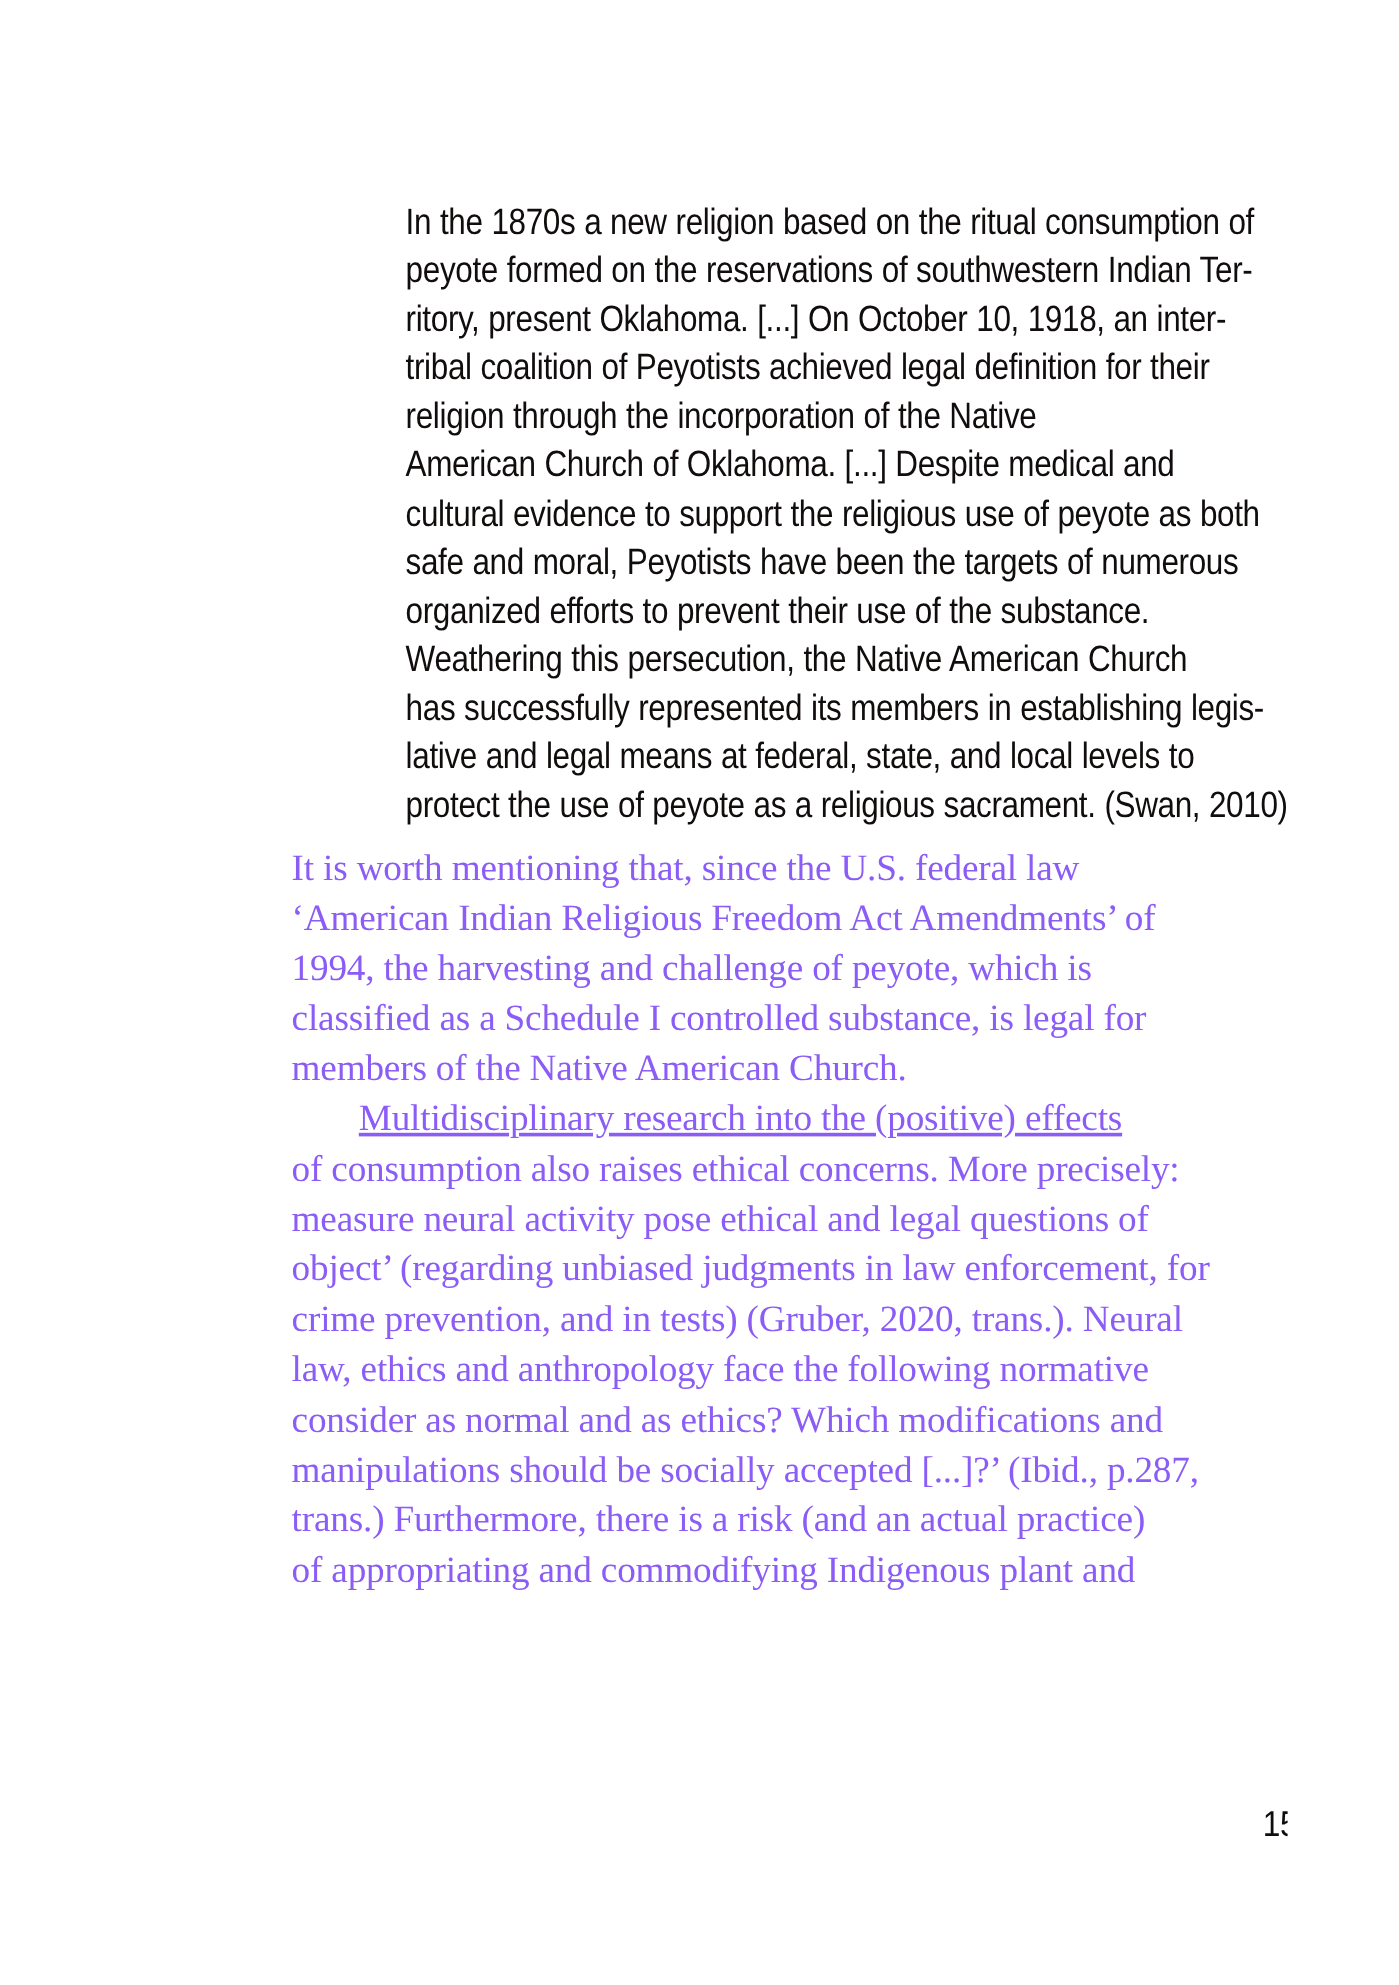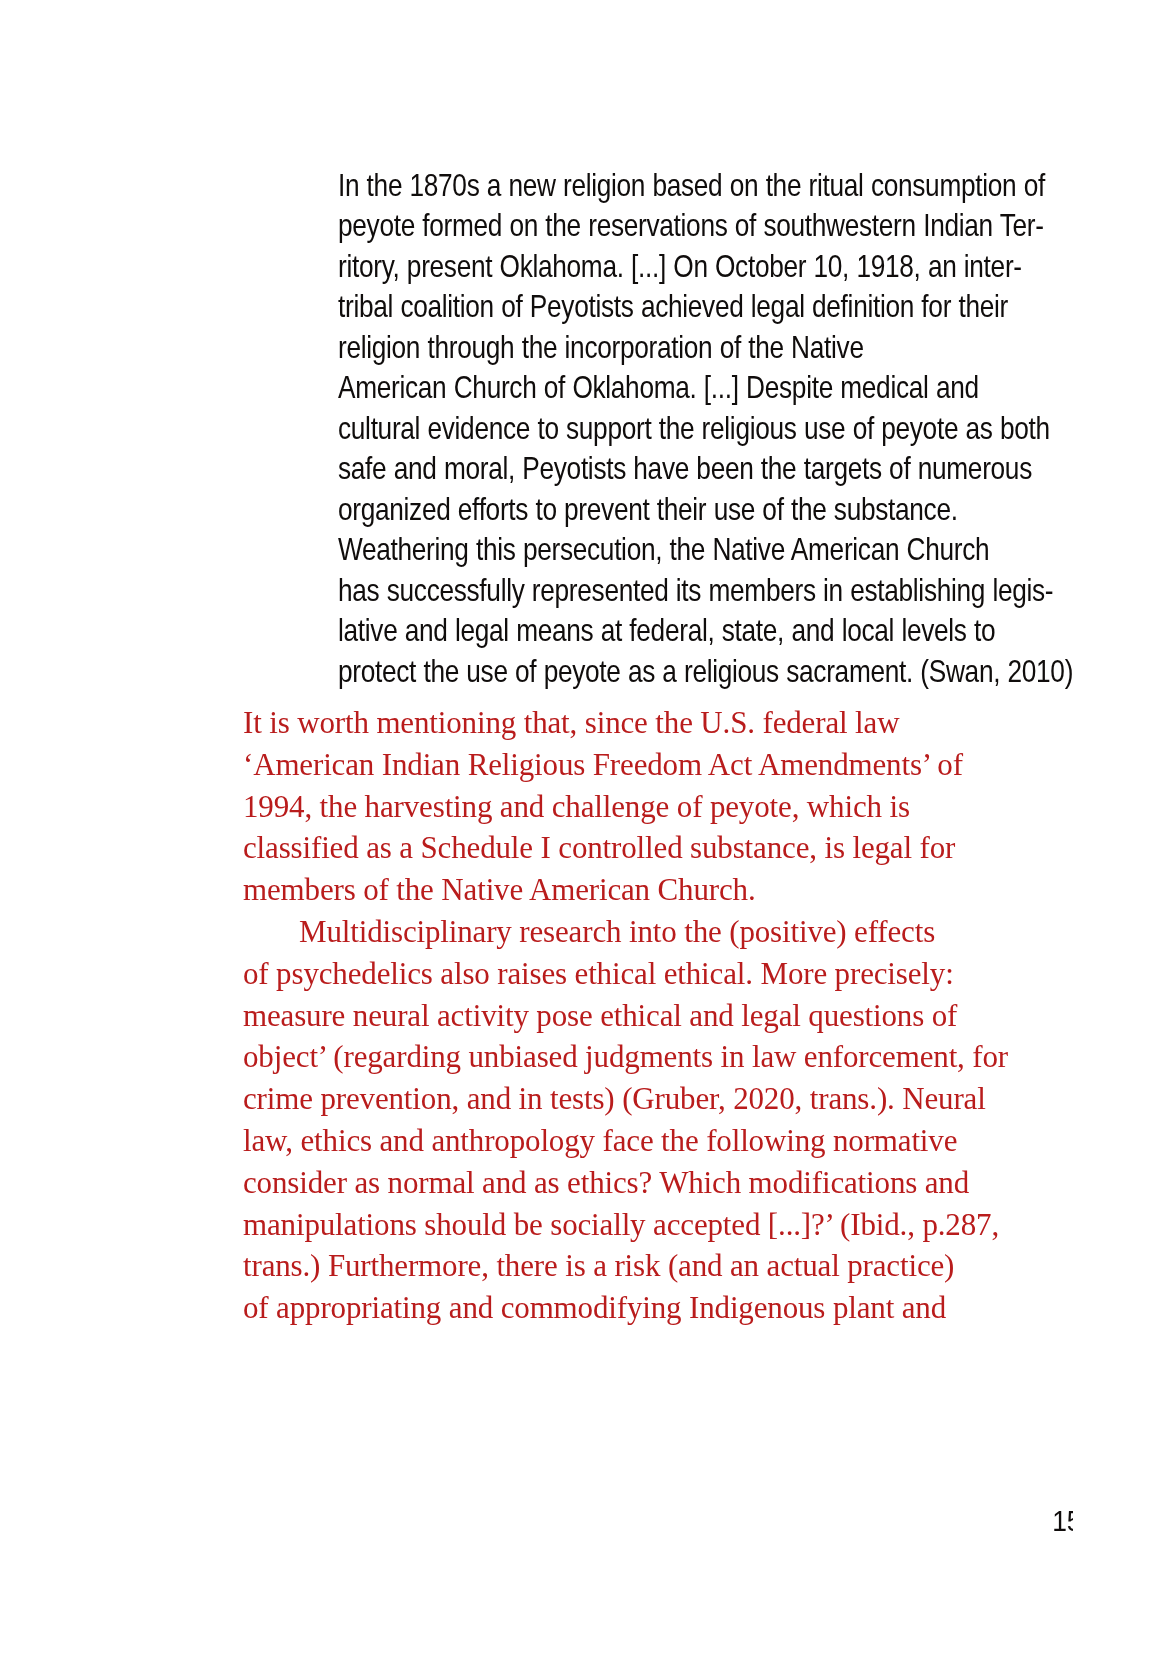--- a/index.html
+++ b/index.html
@@ -43,36 +43,37 @@
 
   
   .body-block {
     position: absolute;
     left: 150px;
     top: 702px;
     width: 880px;
     font-family: "Liberation Serif", "DejaVu Serif", serif;
     font-size: 31px;
     line-height: 41.8px;
-    color: #b91c1c;
+    color: #8b5cf6;
     letter-spacing: -0.15px;
     text-align: left;
   }
 
   .body-block p {
     margin: 0;
   }
 
   .body-block .ln {
     display: block;
     white-space: pre;
   }
 
   .indent-line {
     padding-left: 56px;
+    text-decoration: underline;
   }
 
   
   .folio {
     position: absolute;
     left: 928px;
     top: 1504px;
     width: 60px;
     text-align: right;
     font-family: "Liberation Sans", "DejaVu Sans", sans-serif;
@@ -110,21 +111,21 @@
     <p>
       <span class="ln">It is worth mentioning that, since the U.S. federal law</span>
       <span class="ln">‘American Indian Religious Freedom Act Amendments’ of</span>
       <span class="ln">1994, the harvesting and challenge of peyote, which is</span>
       <span class="ln">classified as a Schedule I controlled substance, is legal for</span>
       <span class="ln">members of the Native American Church.</span>
     </p>
 
     <p>
       <span class="ln indent-line">Multidisciplinary research into the (positive) effects</span>
-      <span class="ln">of psychedelics also raises ethical ethical. More precisely:</span>
+      <span class="ln">of consumption also raises ethical concerns. More precisely:</span>
       <span class="ln">measure neural activity pose ethical and legal questions of</span>
       <span class="ln">object’ (regarding unbiased judgments in law enforcement, for</span>
       <span class="ln">crime prevention, and in tests) (Gruber, 2020, trans.). Neural</span>
       <span class="ln">law, ethics and anthropology face the following normative</span>
       <span class="ln">consider as normal and as ethics? Which modifications and</span>
       <span class="ln">manipulations should be socially accepted [...]?’ (Ibid., p.287,</span>
       <span class="ln">trans.) Furthermore, there is a risk (and an actual practice)</span>
       <span class="ln">of appropriating and commodifying Indigenous plant and</span>
     </p>
 

